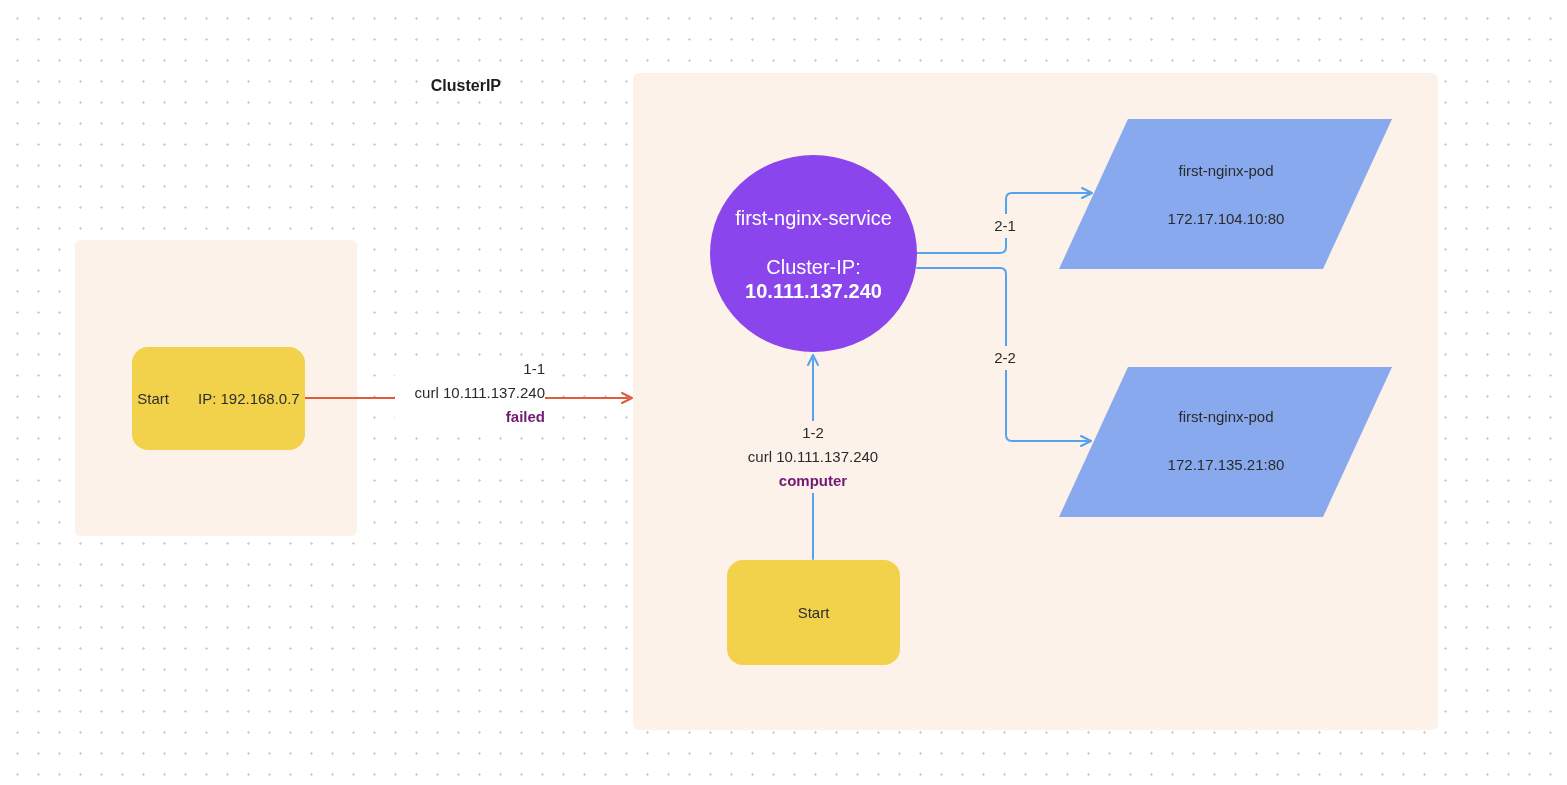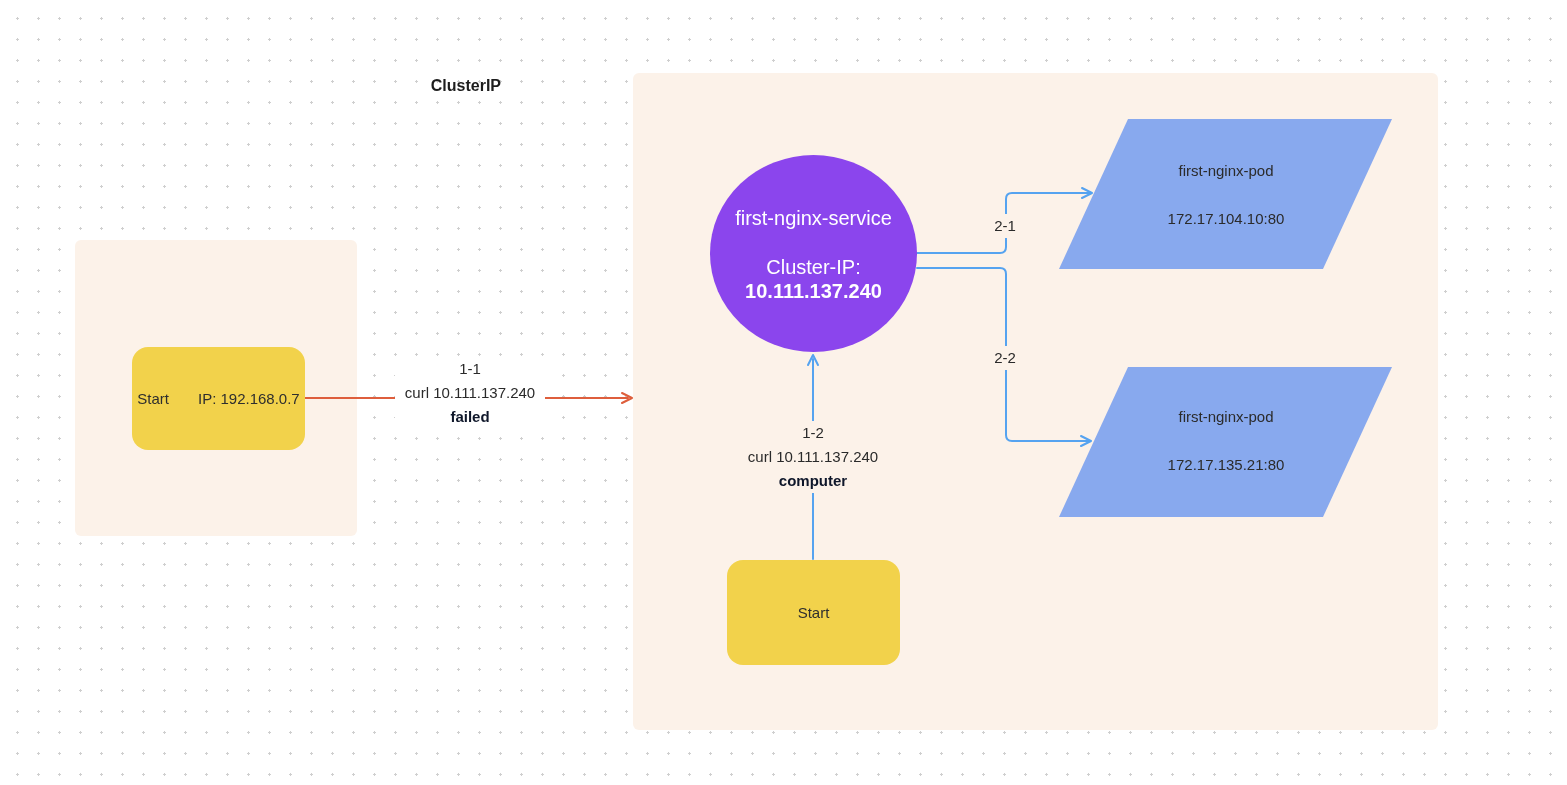--- a/index.html
+++ b/index.html
@@ -39,22 +39,22 @@
   .start-cluster{left:727px;top:560px;width:173px;height:105px;}
   .service-circle{
     left:710px;top:155px;width:207px;height:197px;
     background:#8b45ed;border-radius:50%;
   }
   .circle-text{width:207px;text-align:center;color:#ffffff;font-size:20px;line-height:19px;}
   .pod-text{width:220px;text-align:center;color:#2b2b2b;font-size:15px;line-height:20px;}
   .edge-label{
     text-align:center;font-size:15px;line-height:24px;color:#2a2a2a;
   }
-  .edge-label .status{font-weight:bold;color:#0f172a;}
-  .bg-white{background:#ffffff;}
+  .edge-label .status{font-weight:bold;color:#701a75;}
+  .bg-white{background:#ffffff;text-align:right;}
   .bg-peach{background:#fcf2e9;}
   .bold{font-weight:bold;}
   svg.overlay{position:absolute;left:0;top:0;pointer-events:none;}
 </style>
 </head>
 <body>
 
 <div class="canvas">
 
   <div class="abs diagram-title">ClusterIP</div>

